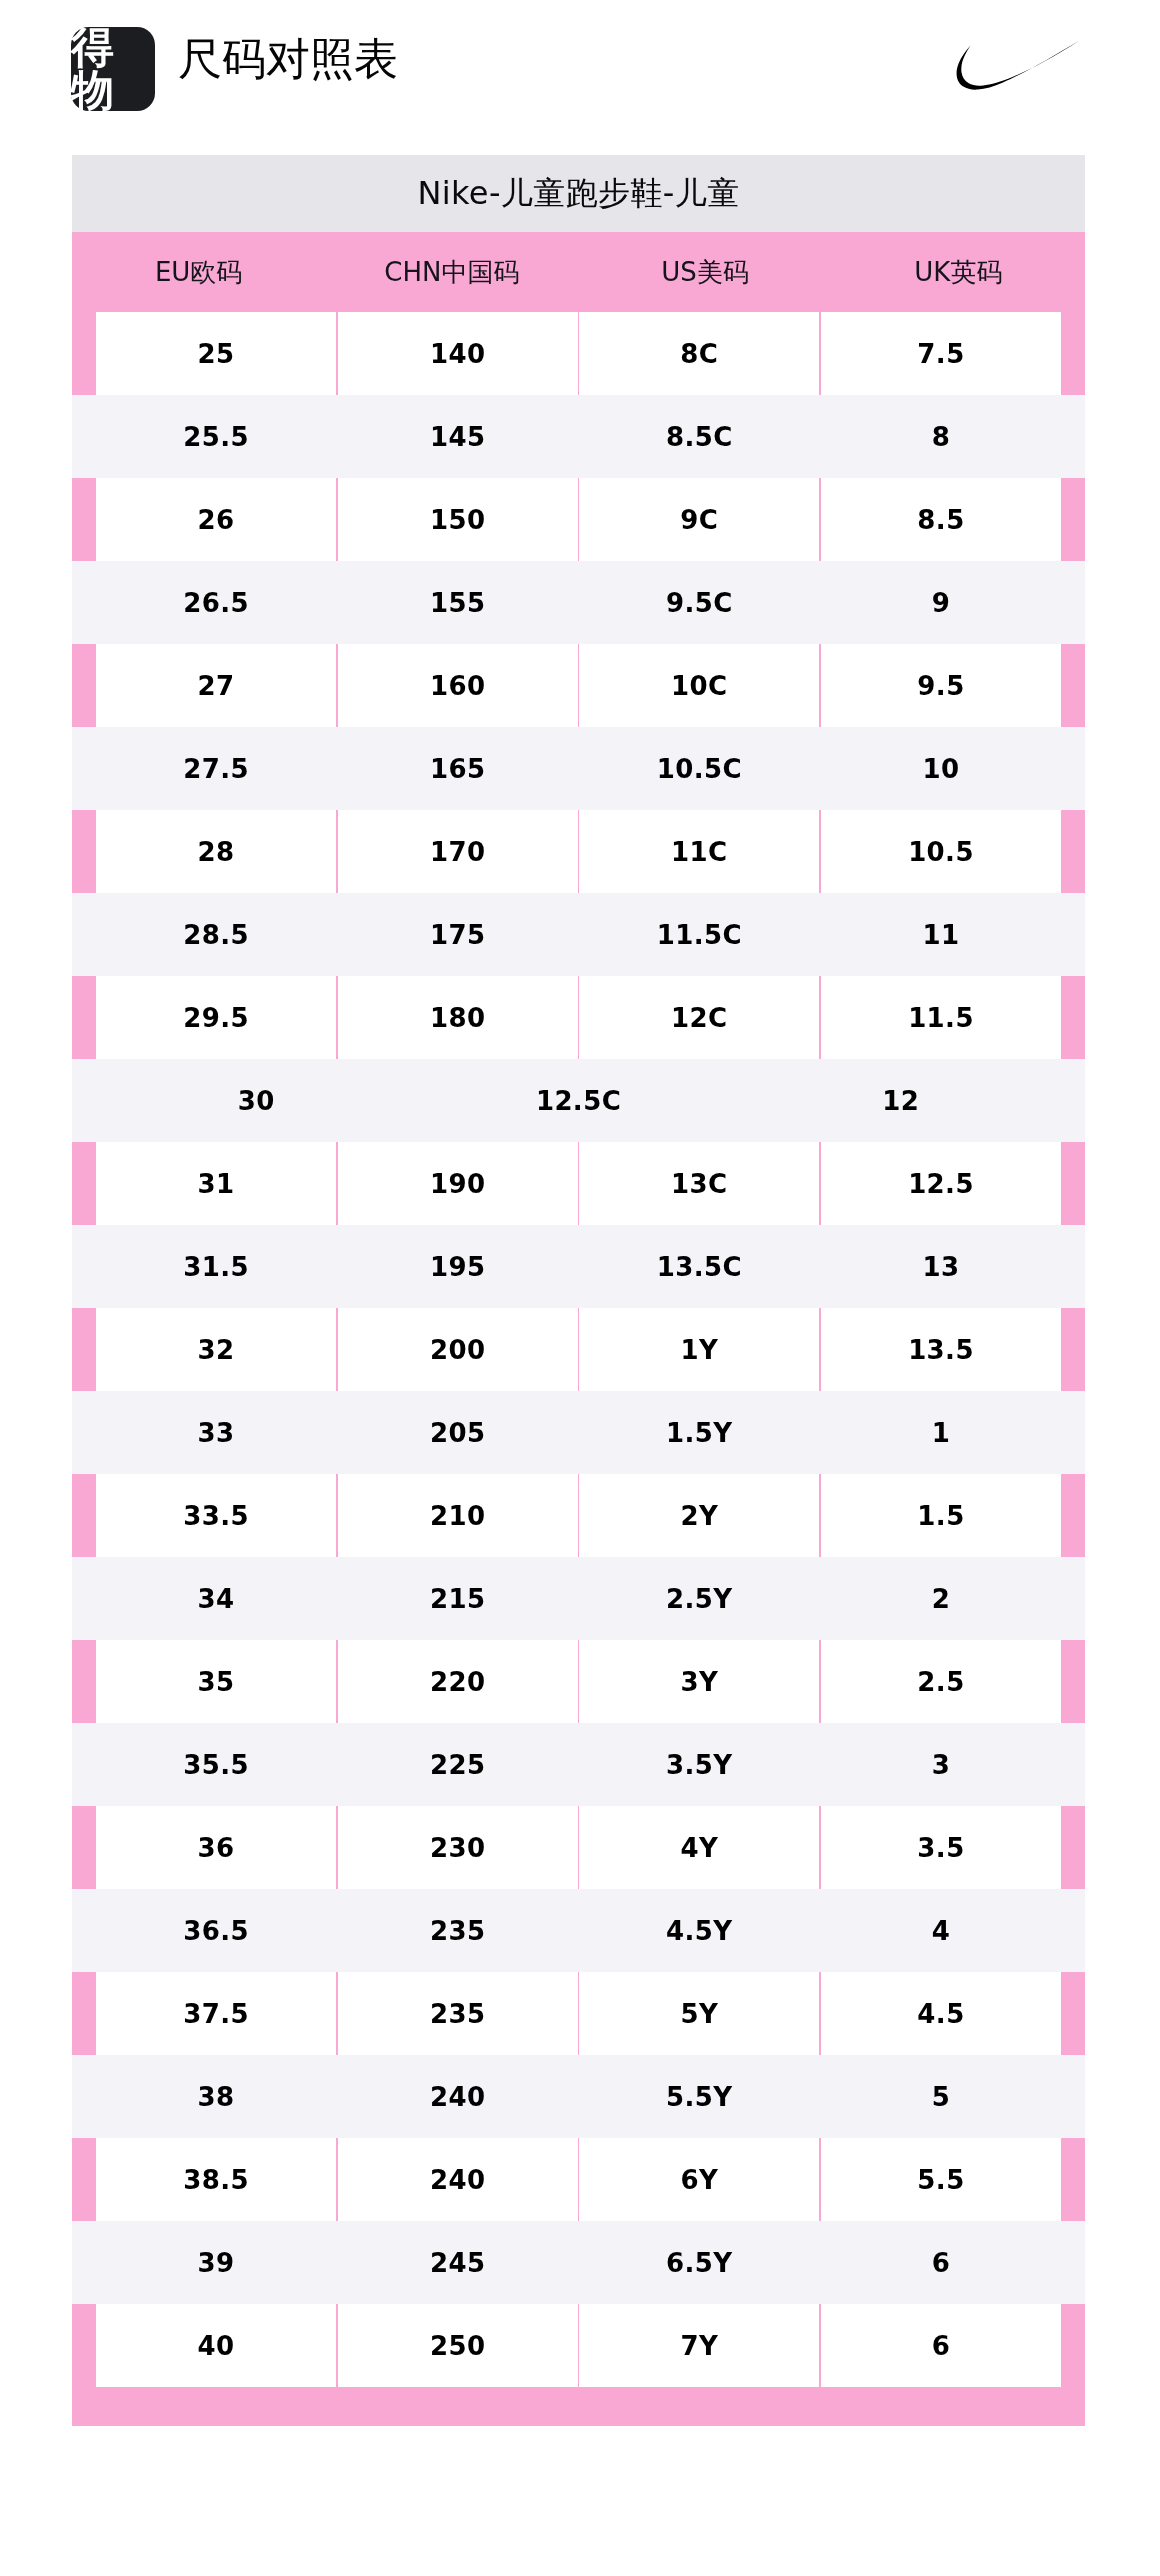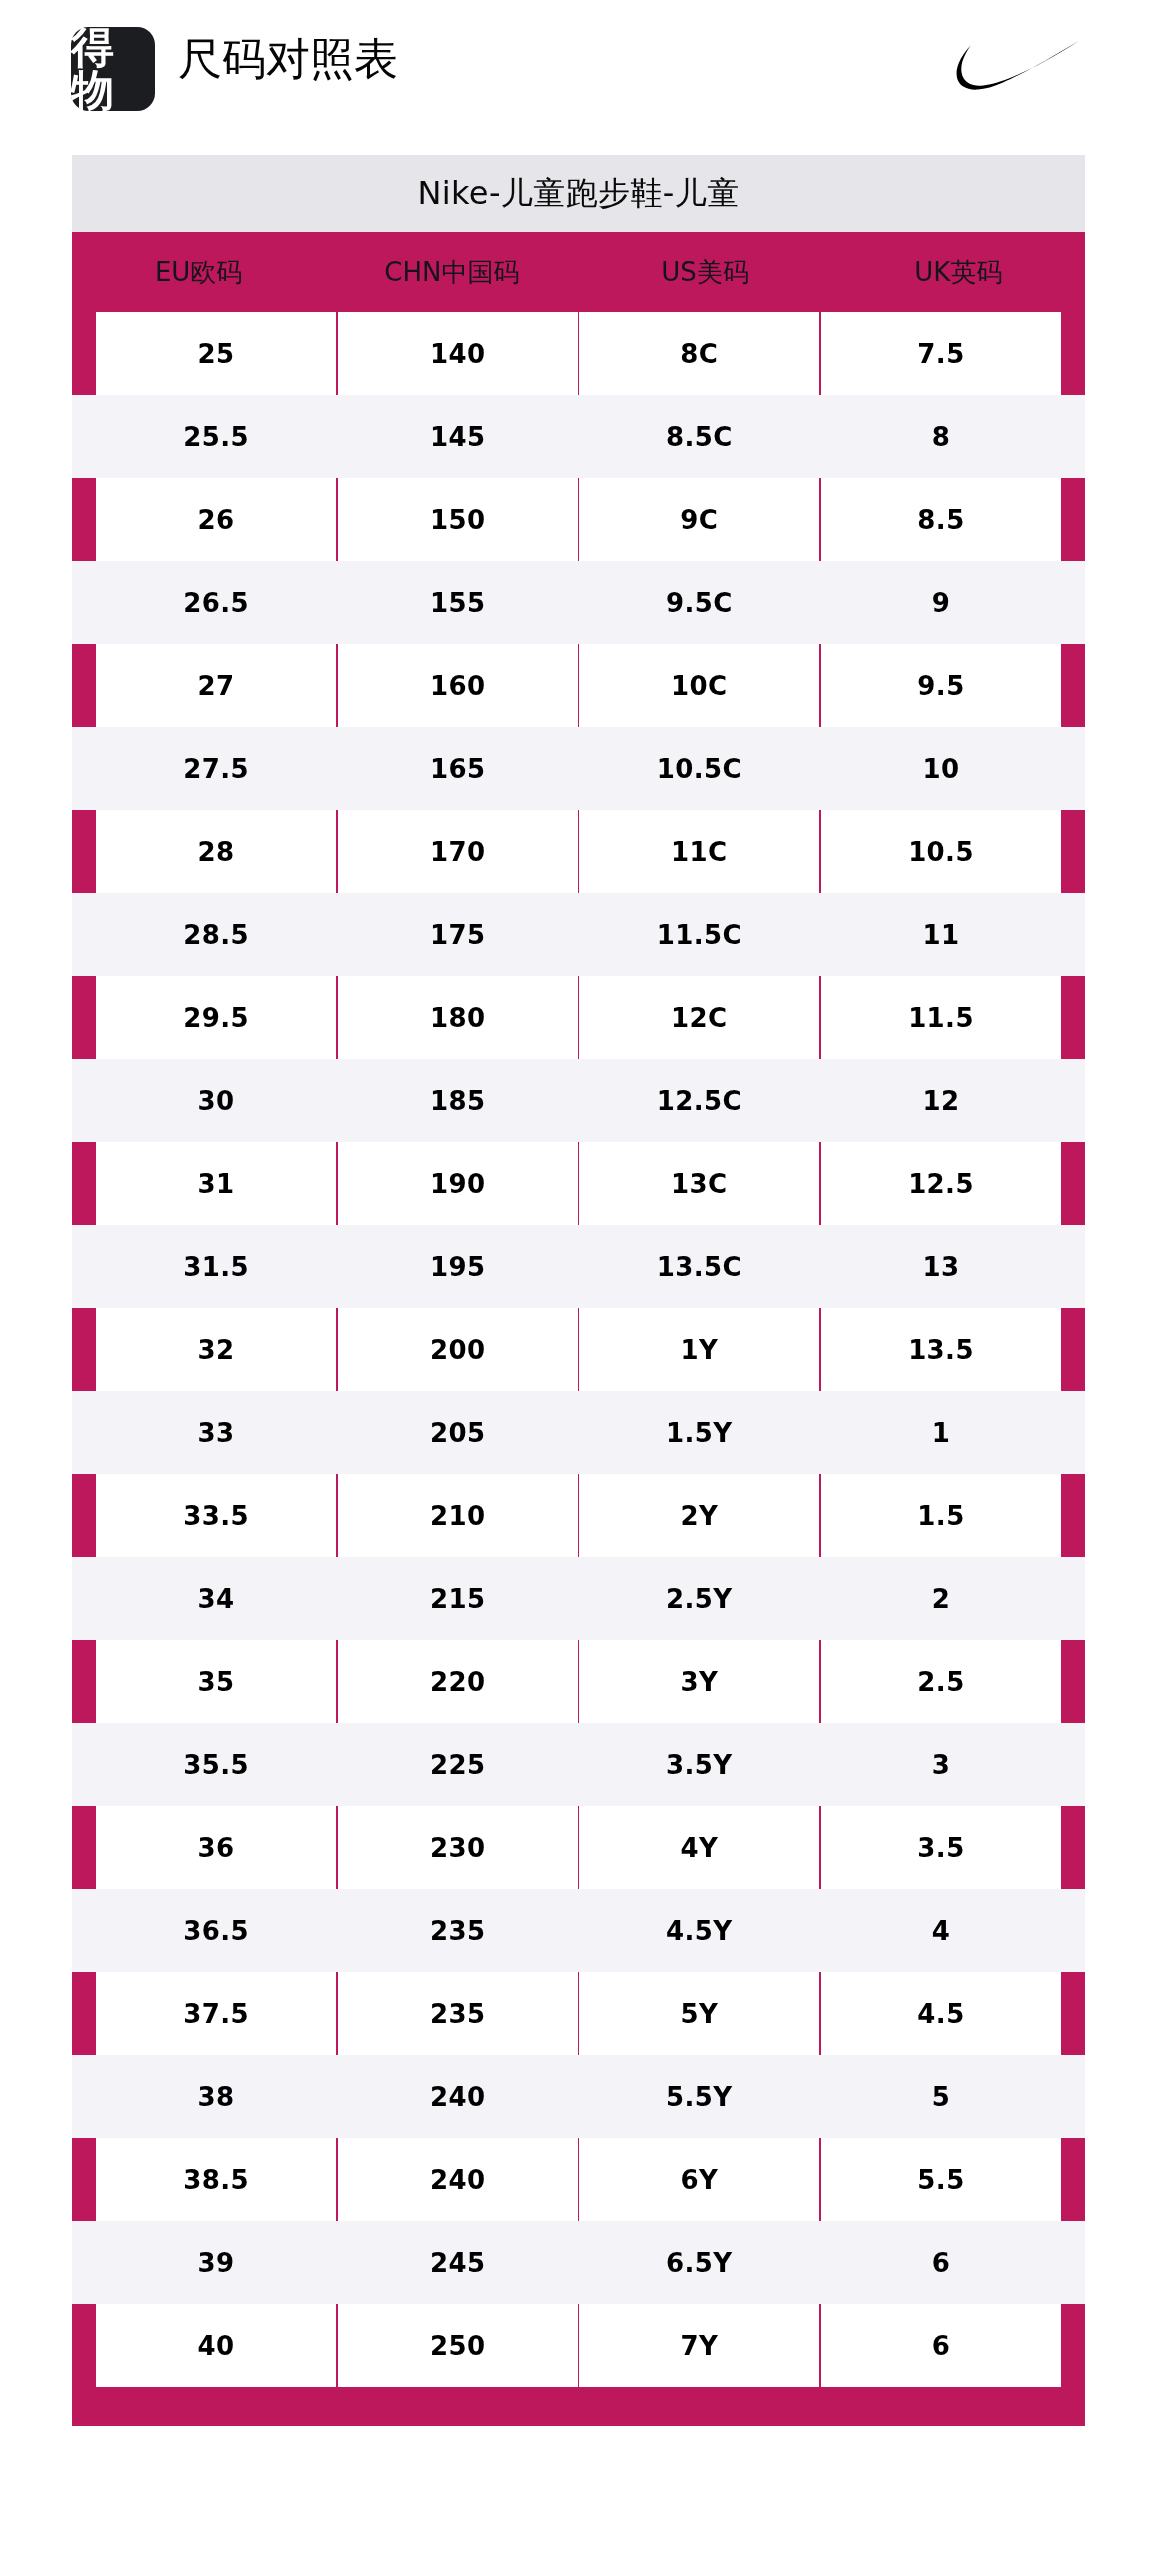--- a/index.html
+++ b/index.html
@@ -85,21 +85,21 @@
   }
   .table-title-text {
     font-size: 32px;
     font-weight: 400;
     color: #0A0A0A;
     letter-spacing: 0.4px;
     font-family: "DejaVu Sans", "Liberation Sans", sans-serif;
   }
   .table-body {
     width: 1013px;
-    background: #be185d;
+    background: #f9a8d4;
     padding-bottom: 39px;
   }
   .header-row {
     display: flex;
     height: 80px;
     align-items: center;
   }
   .header-cell {
     flex: 1 1 0;
     text-align: center;
@@ -213,21 +213,20 @@
           <div class="data-cell">11</div>
         </div>
         <div class="data-row white">
           <div class="data-cell">29.5</div>
           <div class="data-cell">180</div>
           <div class="data-cell">12C</div>
           <div class="data-cell">11.5</div>
         </div>
         <div class="data-row shaded">
           <div class="data-cell">30</div>
-          <div class="data-cell">185</div>
           <div class="data-cell">12.5C</div>
           <div class="data-cell">12</div>
         </div>
         <div class="data-row white">
           <div class="data-cell">31</div>
           <div class="data-cell">190</div>
           <div class="data-cell">13C</div>
           <div class="data-cell">12.5</div>
         </div>
         <div class="data-row shaded">

